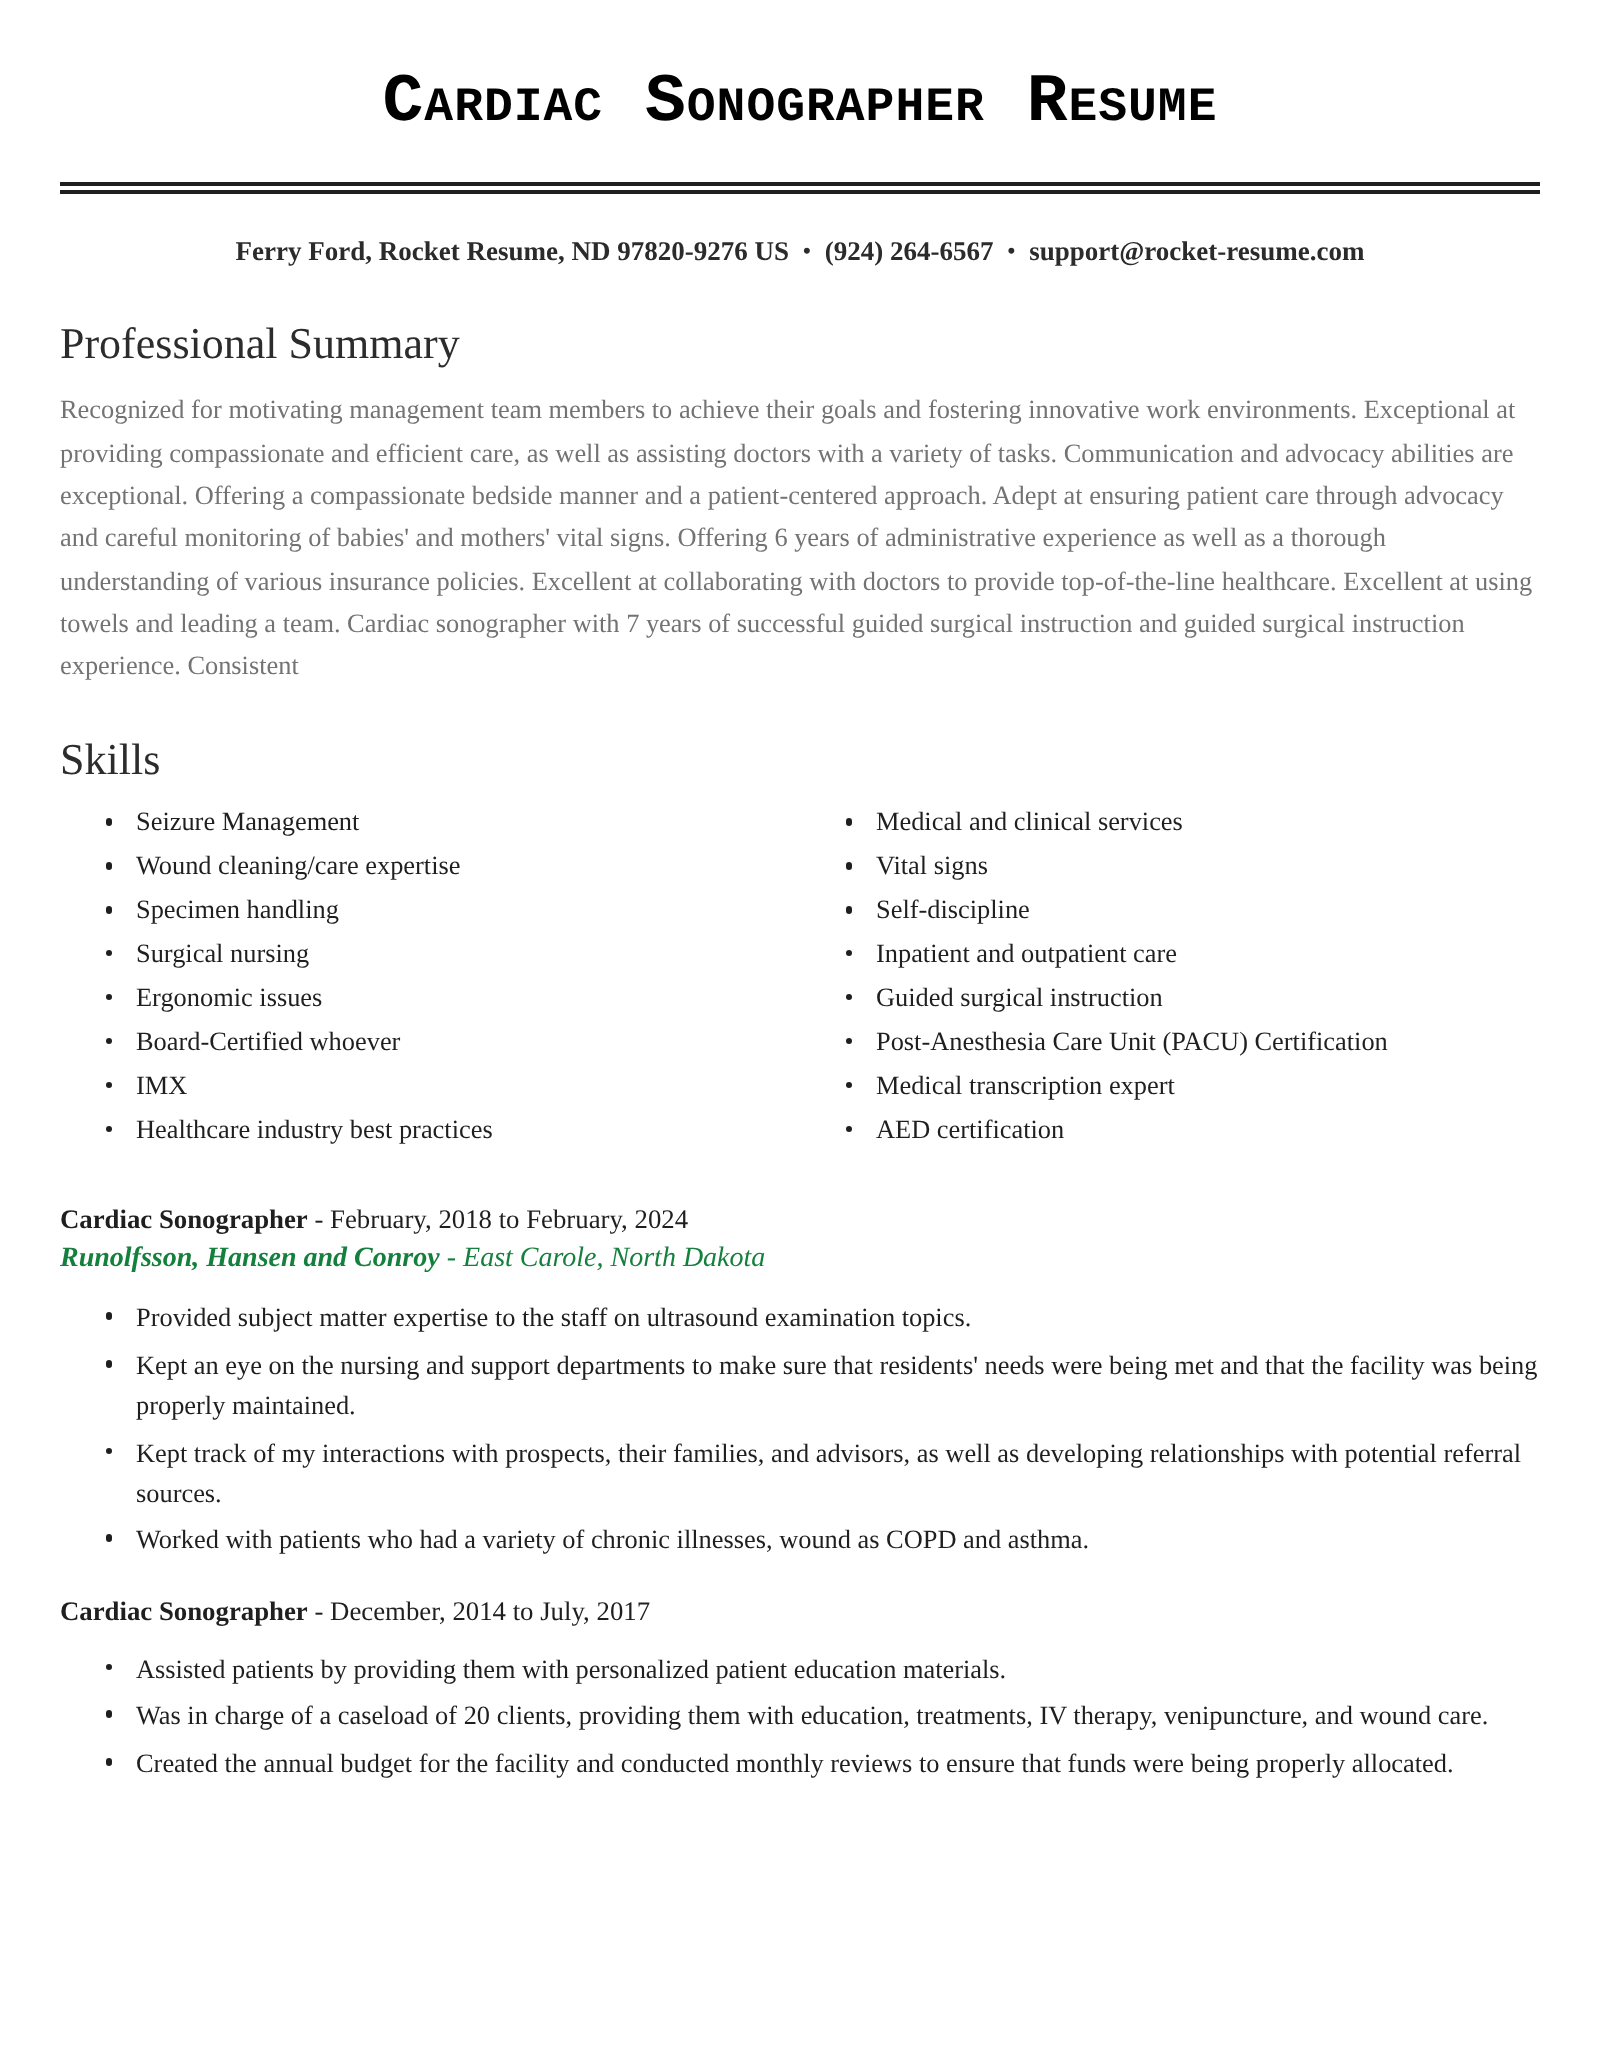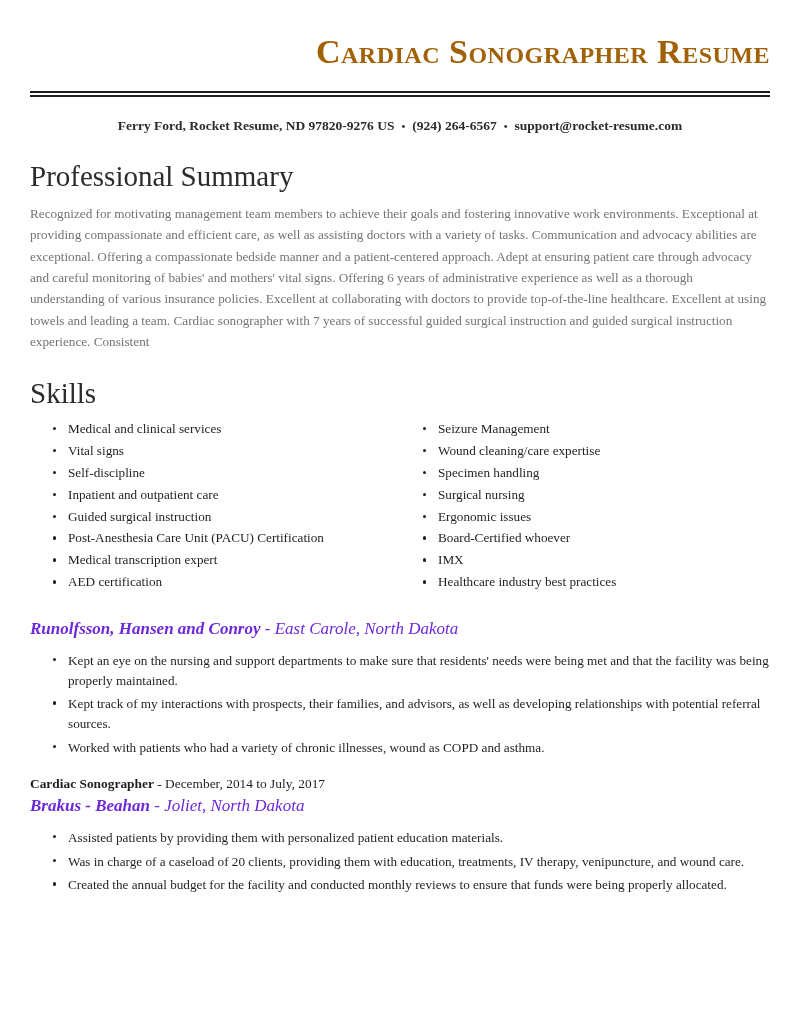--- a/index.html
+++ b/index.html
@@ -18,27 +18,27 @@
     width: 800px;
     min-height: 1035px;
     box-sizing: border-box;
     padding: 26px 30px 0 30px;
     background: #ffffff;
     overflow: hidden;
   }
 
   
   .doc-title {
-    text-align: right;
-    font-family: Liberation Serif, serif;
+    text-align: center;
+    font-family: Liberation Mono, monospace;
     font-variant: small-caps;
     font-weight: 700;
     font-size: 34px;
     letter-spacing: 0.5px;
-    color: #a16207;
+    color: #000000;
     margin: 6px 0 0 0;
     line-height: 1.2;
   }
   .title-rule {
     margin: 18px 0 0 0;
     height: 6px;
     border-top: 2px solid #1f1f1f;
     border-bottom: 2px solid #1f1f1f;
     box-sizing: border-box;
   }
@@ -56,21 +56,21 @@
     font-size: 11px;
     vertical-align: middle;
     color: #2b2b2b;
   }
 
   
   .section {
     margin-top: 22px;
   }
   .section-title {
-    font-size: 29px;
+    font-size: 22px;
     font-weight: 400;
     color: #2c2c2c;
     margin: 0 0 9px 0;
     line-height: 1.25;
   }
   .summary-text {
     font-size: 13.2px;
     line-height: 1.62;
     color: #737373;
     margin: 0;
@@ -123,23 +123,23 @@
     line-height: 1.45;
     color: #1f1f1f;
   }
   .job-title {
     font-weight: 700;
   }
   .job-dates {
     font-weight: 400;
   }
   .job-line-2 {
-    font-size: 17px;
+    font-size: 14px;
     line-height: 1.45;
-    color: #6d28d9;
+    color: #15803d;
     margin-top: 1px;
   }
   .job-company {
     font-weight: 700;
     font-style: italic;
   }
   .job-location {
     font-style: italic;
     font-weight: 400;
   }
@@ -185,60 +185,61 @@
   </div>
 
   <div class="section">
     <h2 class="section-title">Professional Summary</h2>
     <p class="summary-text">Recognized for motivating management team members to achieve their goals and fostering innovative work environments. Exceptional at providing compassionate and efficient care, as well as assisting doctors with a variety of tasks. Communication and advocacy abilities are exceptional. Offering a compassionate bedside manner and a patient-centered approach. Adept at ensuring patient care through advocacy and careful monitoring of babies' and mothers' vital signs. Offering 6 years of administrative experience as well as a thorough understanding of various insurance policies. Excellent at collaborating with doctors to provide top-of-the-line healthcare. Excellent at using towels and leading a team. Cardiac sonographer with 7 years of successful guided surgical instruction and guided surgical instruction experience. Consistent</p>
   </div>
 
   <div class="section">
     <h2 class="section-title">Skills</h2>
     <div class="skills-wrap">
+      <div class="skills-col">
+        <ul class="bullets" id="skills-left">
+            <li>Seizure Management</li>
+            <li>Wound cleaning/care expertise</li>
+            <li>Specimen handling</li>
+            <li>Surgical nursing</li>
+            <li>Ergonomic issues</li>
+            <li>Board-Certified whoever</li>
+            <li>IMX</li>
+            <li>Healthcare industry best practices</li>
+          </ul>
+      </div>
       <div class="skills-col">
         <ul class="bullets" id="skills-right">
             <li>Medical and clinical services</li>
             <li>Vital signs</li>
             <li>Self-discipline</li>
             <li>Inpatient and outpatient care</li>
             <li>Guided surgical instruction</li>
             <li>Post-Anesthesia Care Unit (PACU) Certification</li>
             <li>Medical transcription expert</li>
             <li>AED certification</li>
           </ul>
       </div>
-      <div class="skills-col">
-        <ul class="bullets" id="skills-left">
-            <li>Seizure Management</li>
-            <li>Wound cleaning/care expertise</li>
-            <li>Specimen handling</li>
-            <li>Surgical nursing</li>
-            <li>Ergonomic issues</li>
-            <li>Board-Certified whoever</li>
-            <li>IMX</li>
-            <li>Healthcare industry best practices</li>
-          </ul>
-      </div>
     </div>
   </div>
 
   <div class="section">
     <div id="jobs-container">
         <div class="job">
+          <div class="job-line-1"><span class="job-title">Cardiac Sonographer</span><span class="dash"> - </span><span class="job-dates">February, 2018 to February, 2024</span></div>
           <div class="job-line-2"><span class="job-company">Runolfsson, Hansen and Conroy</span><span class="dash"> - </span><span class="job-location">East Carole, North Dakota</span></div>
           <ul class="job-bullets">
+            <li>Provided subject matter expertise to the staff on ultrasound examination topics.</li>
             <li>Kept an eye on the nursing and support departments to make sure that residents' needs were being met and that the facility was being properly maintained.</li>
             <li>Kept track of my interactions with prospects, their families, and advisors, as well as developing relationships with potential referral sources.</li>
             <li>Worked with patients who had a variety of chronic illnesses, wound as COPD and asthma.</li>
           </ul>
         </div>
         <div class="job">
           <div class="job-line-1"><span class="job-title">Cardiac Sonographer</span><span class="dash"> - </span><span class="job-dates">December, 2014 to July, 2017</span></div>
-          <div class="job-line-2"><span class="job-company">Brakus - Beahan</span><span class="dash"> - </span><span class="job-location">Joliet, North Dakota</span></div>
           <ul class="job-bullets">
             <li>Assisted patients by providing them with personalized patient education materials.</li>
             <li>Was in charge of a caseload of 20 clients, providing them with education, treatments, IV therapy, venipuncture, and wound care.</li>
             <li>Created the annual budget for the facility and conducted monthly reviews to ensure that funds were being properly allocated.</li>
           </ul>
         </div>
       </div>
   </div>
 
 </div>

